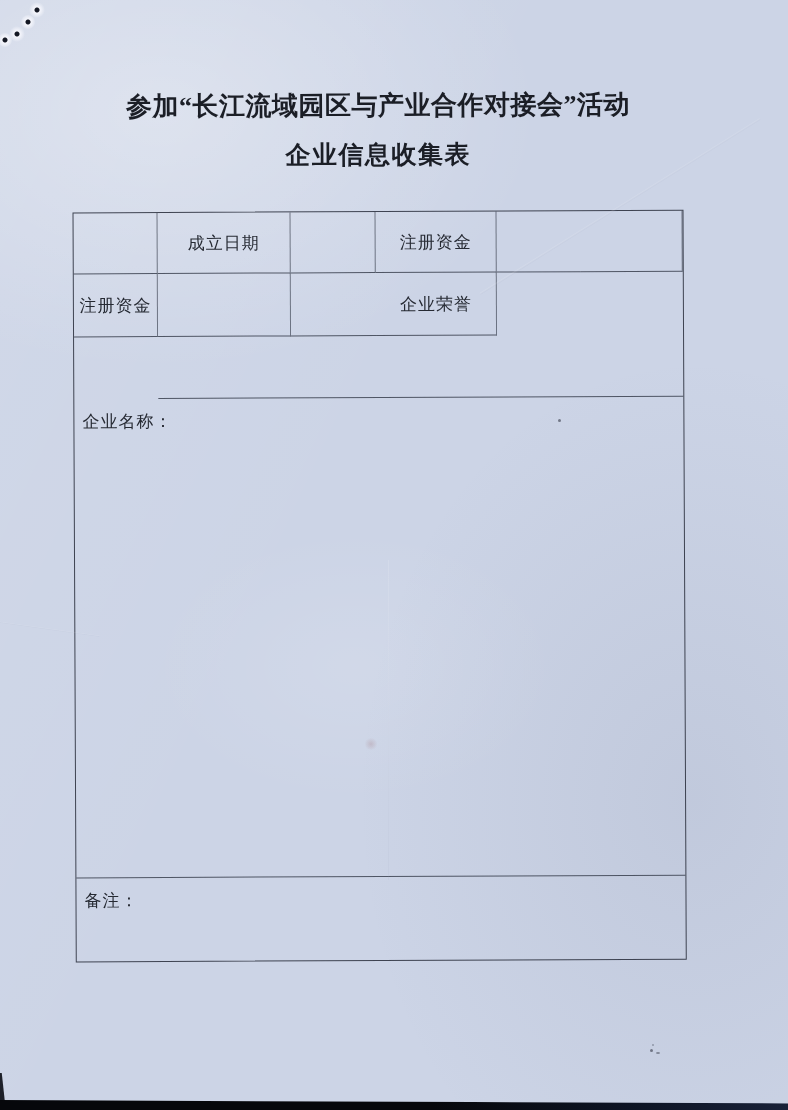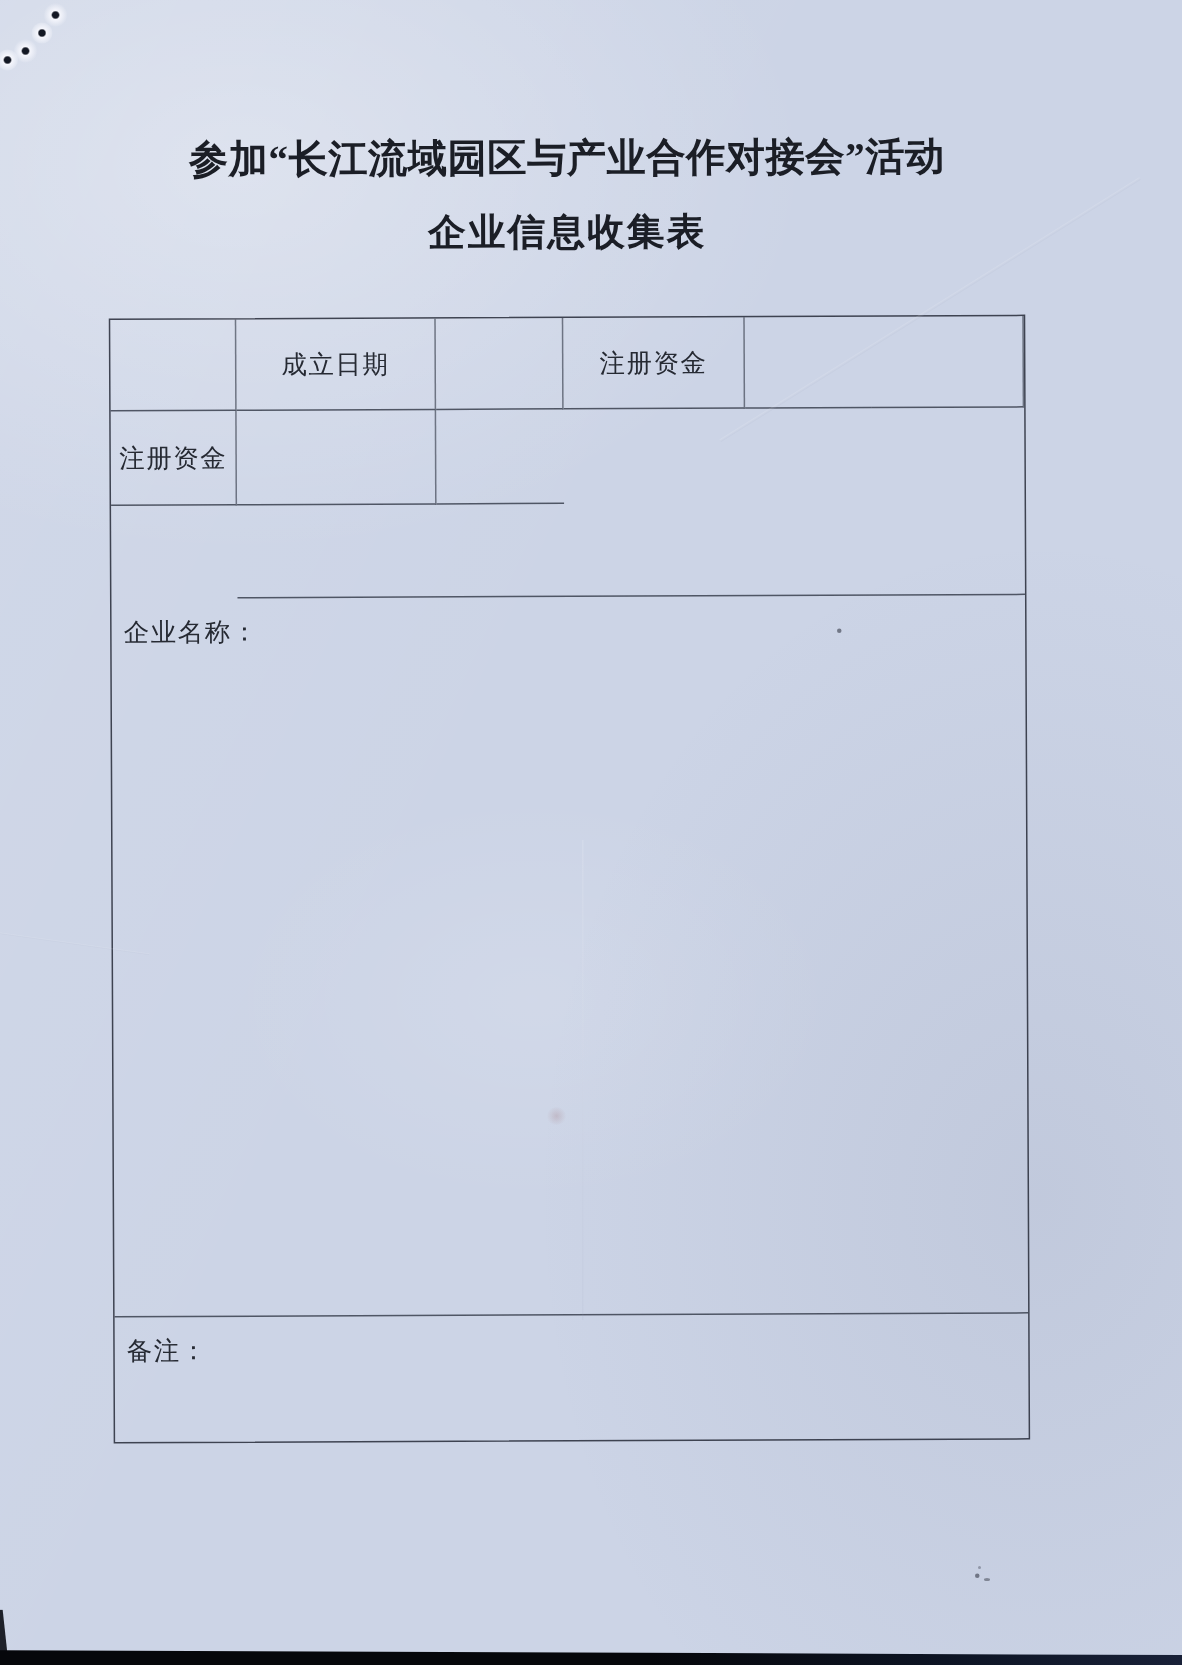--- a/index.html
+++ b/index.html
@@ -95,20 +95,21 @@
       <div class="cell">成立日期</div>
       <div class="cell value"></div>
       <div class="cell">注册资金</div>
       <div class="cell value no-r"></div>
 
       <div class="cell value"></div>
       <div class="cell">注册资金</div>
       <div class="cell value"></div>
       <div class="cell value no-r"></div>
 
+      <div class="cell">企业荣誉</div>
       <div class="cell value span-rest no-r"></div>
 
       <div class="cell big span-all no-r">
         <span>企业名称：</span>
         <span></span>
       </div>
 
       <div class="cell big span-all no-r no-b">
         <span>备注：</span>
         <span></span>

